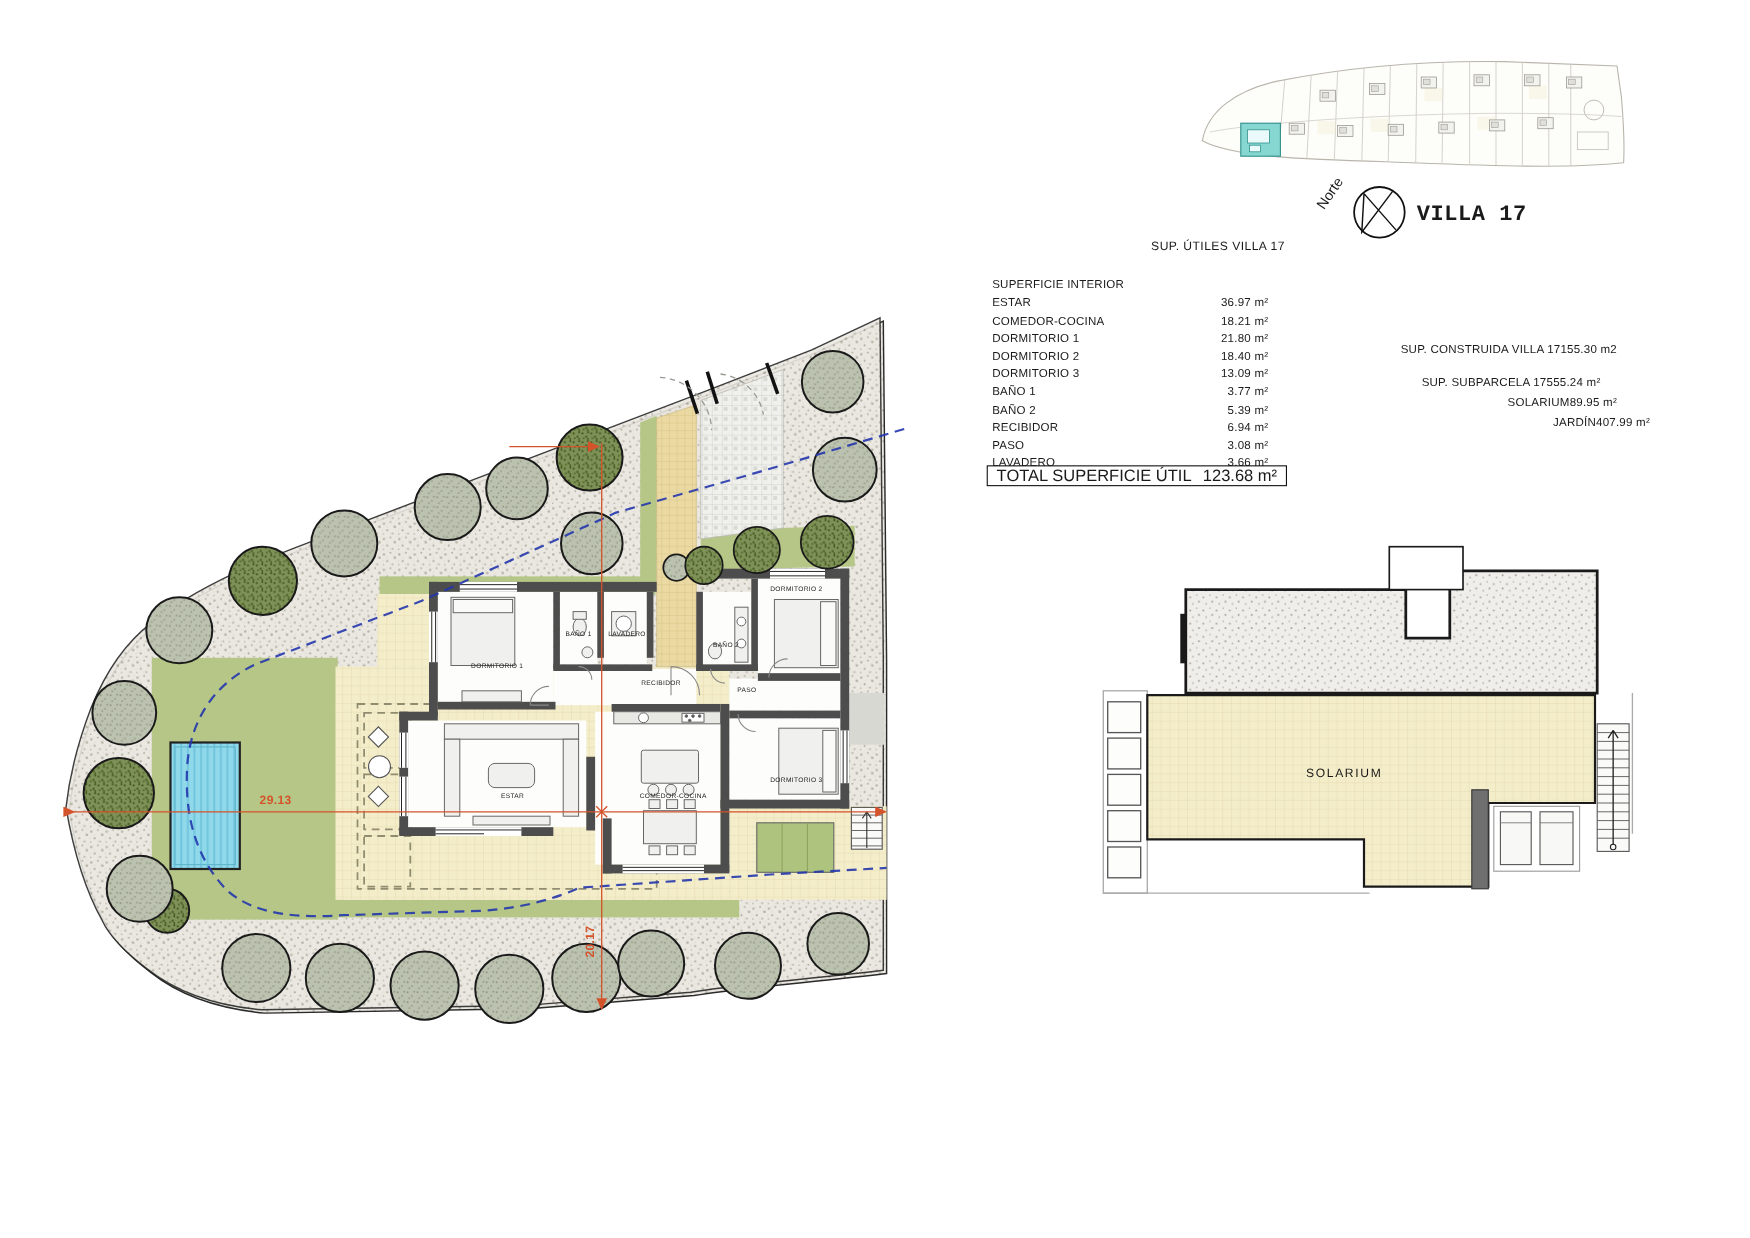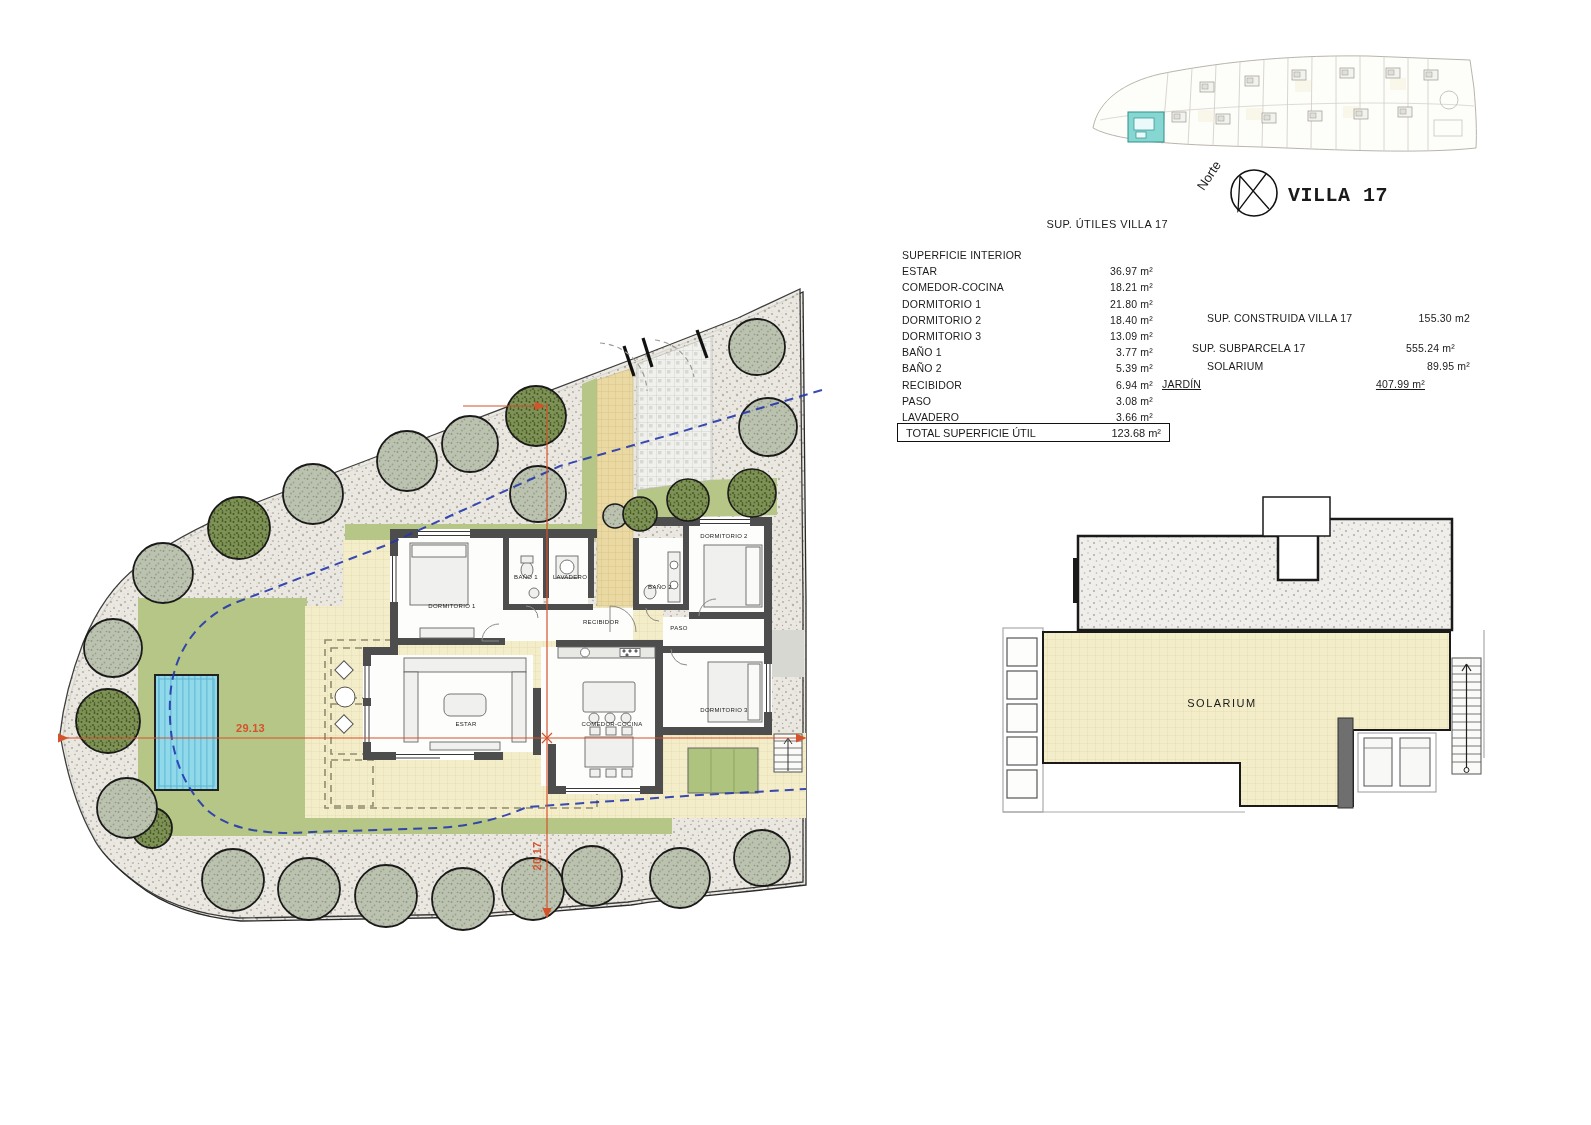--- a/index.html
+++ b/index.html
@@ -1,26 +1,26 @@
 <!DOCTYPE html>
 <html><head>
 <meta charset="utf-8">
 <style>
   html,body{margin:0;padding:0;background:#ffffff;}
   #canvas{position:relative;width:1591px;height:1125px;background:#fff;overflow:hidden;
           font-family:"Liberation Sans",sans-serif;color:#1a1a1a;}
   #drawing{position:absolute;left:0;top:0;}
   .abs{position:absolute;}
   .tbl-title{font-size:11px;letter-spacing:.4px;text-align:right;}
-  .trow{display:flex;justify-content:space-between;align-items:flex-start;height:16.2px;
+  .trow{display:flex;justify-content:space-between;align-items:flex-end;height:16.2px;
         font-size:10.5px;letter-spacing:.2px;white-space:nowrap;}
   .trow .v{text-align:right;}
   .total-box{display:flex;justify-content:space-between;align-items:center;
-             border:1.6px solid #111;padding:0 8px;font-size:11px;white-space:nowrap;}
-  .sumrow{display:flex;justify-content:space-between;align-items:center;height:15px;
+             border:1.6px solid #111;padding:0 8px;font-size:15px;white-space:nowrap;}
+  .sumrow{display:flex;justify-content:flex-end;align-items:center;height:15px;
           font-size:10.5px;letter-spacing:.2px;white-space:nowrap;}
   .room-label{font-size:6px;letter-spacing:.3px;transform:translate(-50%,-50%);
               white-space:nowrap;color:#222;}
   .dim{color:#d4532a;font-weight:bold;font-size:11px;letter-spacing:.3px;}
   .villa-title{font-size:20px;font-weight:800;letter-spacing:.5px;}
   .norte{font-size:13px;transform:rotate(-56deg);transform-origin:center;}
   .solarium-label{font-size:11px;letter-spacing:1.5px;text-align:center;}
 </style>
 </head>
 <body>
@@ -451,21 +451,21 @@
       <span>155.30 m2</span>
 </div>
 <div class="abs sumrow" style="left:1192px;top:340px;width:263px;">
   <span>SUP. SUBPARCELA 17</span>
       <span>555.24 m²</span>
 </div>
 <div class="abs sumrow" style="left:1207px;top:358px;width:263px;">
   <span>SOLARIUM</span>
       <span>89.95 m²</span>
 </div>
-<div class="abs sumrow" style="left:1162px;top:376px;width:263px;text-decoration:underline;">
+<div class="abs sumrow" style="left:1237px;top:376px;width:263px;">
   <span>JARDÍN</span>
       <span>407.99 m²</span>
 </div>
 
 <div class="abs villa-title" style="left:1288px;top:184px;font-family:Liberation Mono, monospace;">VILLA 17</div>
 <div class="abs norte" style="left:1193px;top:168px;">Norte</div>
 
 <div class="abs room-label" style="left:452px;top:606px;">DORMITORIO 1</div>
 <div class="abs room-label" style="left:526px;top:577px;">BAÑO 1</div>
 <div class="abs room-label" style="left:570px;top:577px;">LAVADERO</div>

